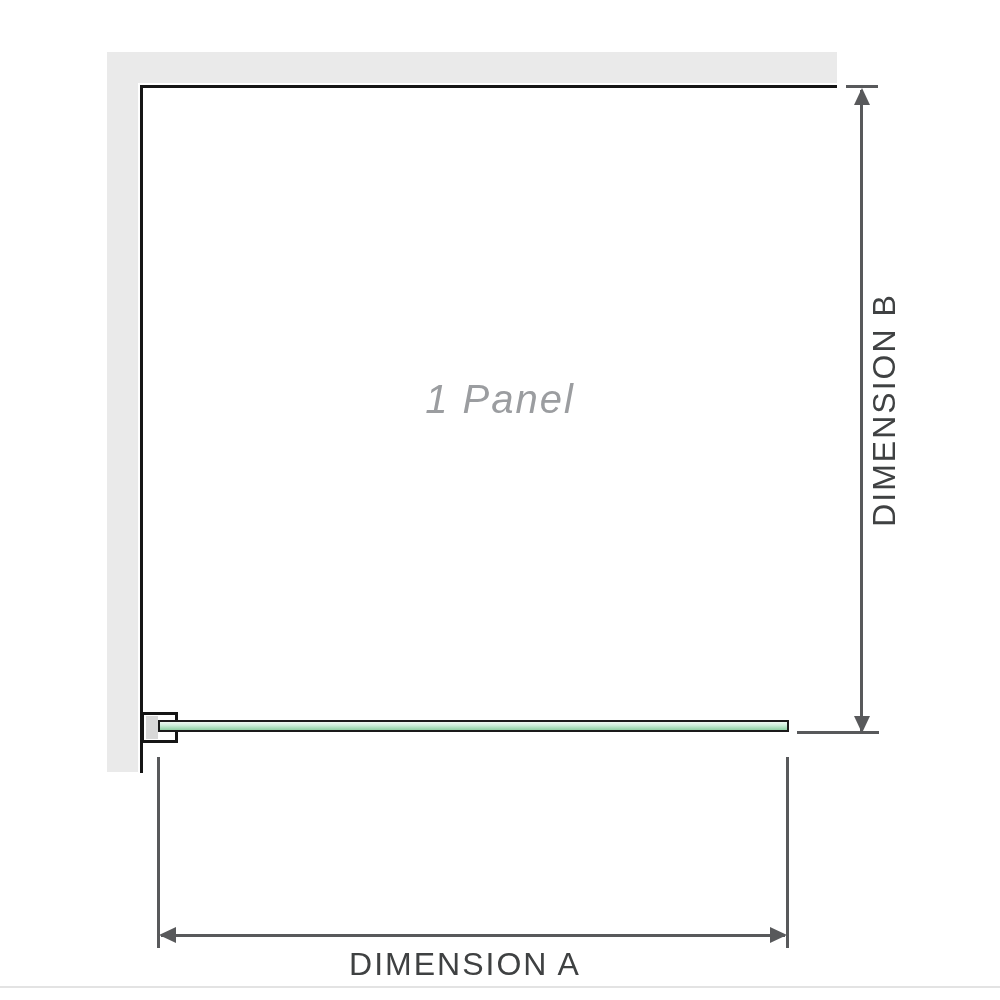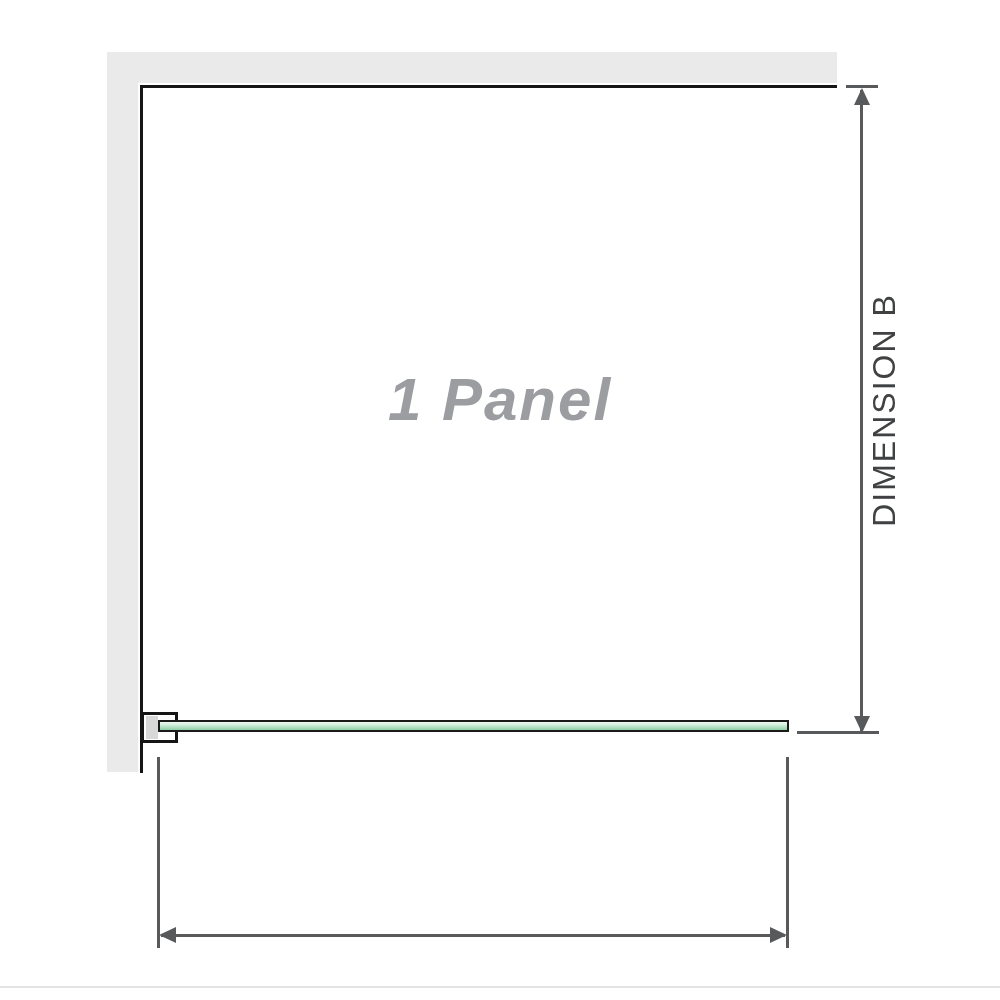--- a/index.html
+++ b/index.html
@@ -34,23 +34,23 @@
   }
   .panel-left-border {
     left: 140px; top: 85px; width: 3px; height: 688px;
     background: var(--panel-border, #151515);
   }
 
   
   .panel-label {
     left: 500px; top: 399px;
     transform: translate(-50%, -50%);
-    font-size: 60px;
+    font-size: 40px;
     font-style: italic;
-    font-weight: 700;
+    font-weight: 400;
     letter-spacing: 2px;
     color: var(--panel-label-text, #9b9da0);
     white-space: nowrap;
     z-index: 2;
   }
 
   
   .bracket {
     left: 141px; top: 712px; width: 37px; height: 31px;
     border: 3px solid var(--panel-border, #151515);
@@ -160,16 +160,17 @@
   <div class="abs dim dimb-tick-bottom"></div>
   <div class="abs tri arrow-up"></div>
   <div class="abs tri arrow-down"></div>
   <div class="abs dim-label dimb-label">DIMENSION B</div>
 
   <div class="abs dim dima-tick-left"></div>
   <div class="abs dim dima-tick-right"></div>
   <div class="abs dim dima-line"></div>
   <div class="abs tri arrow-left"></div>
   <div class="abs tri arrow-right"></div>
+  <div class="abs dim-label dima-label">DIMENSION A</div>
 
   <div class="abs separator"></div>
 
 </div>
 
 </body></html>

